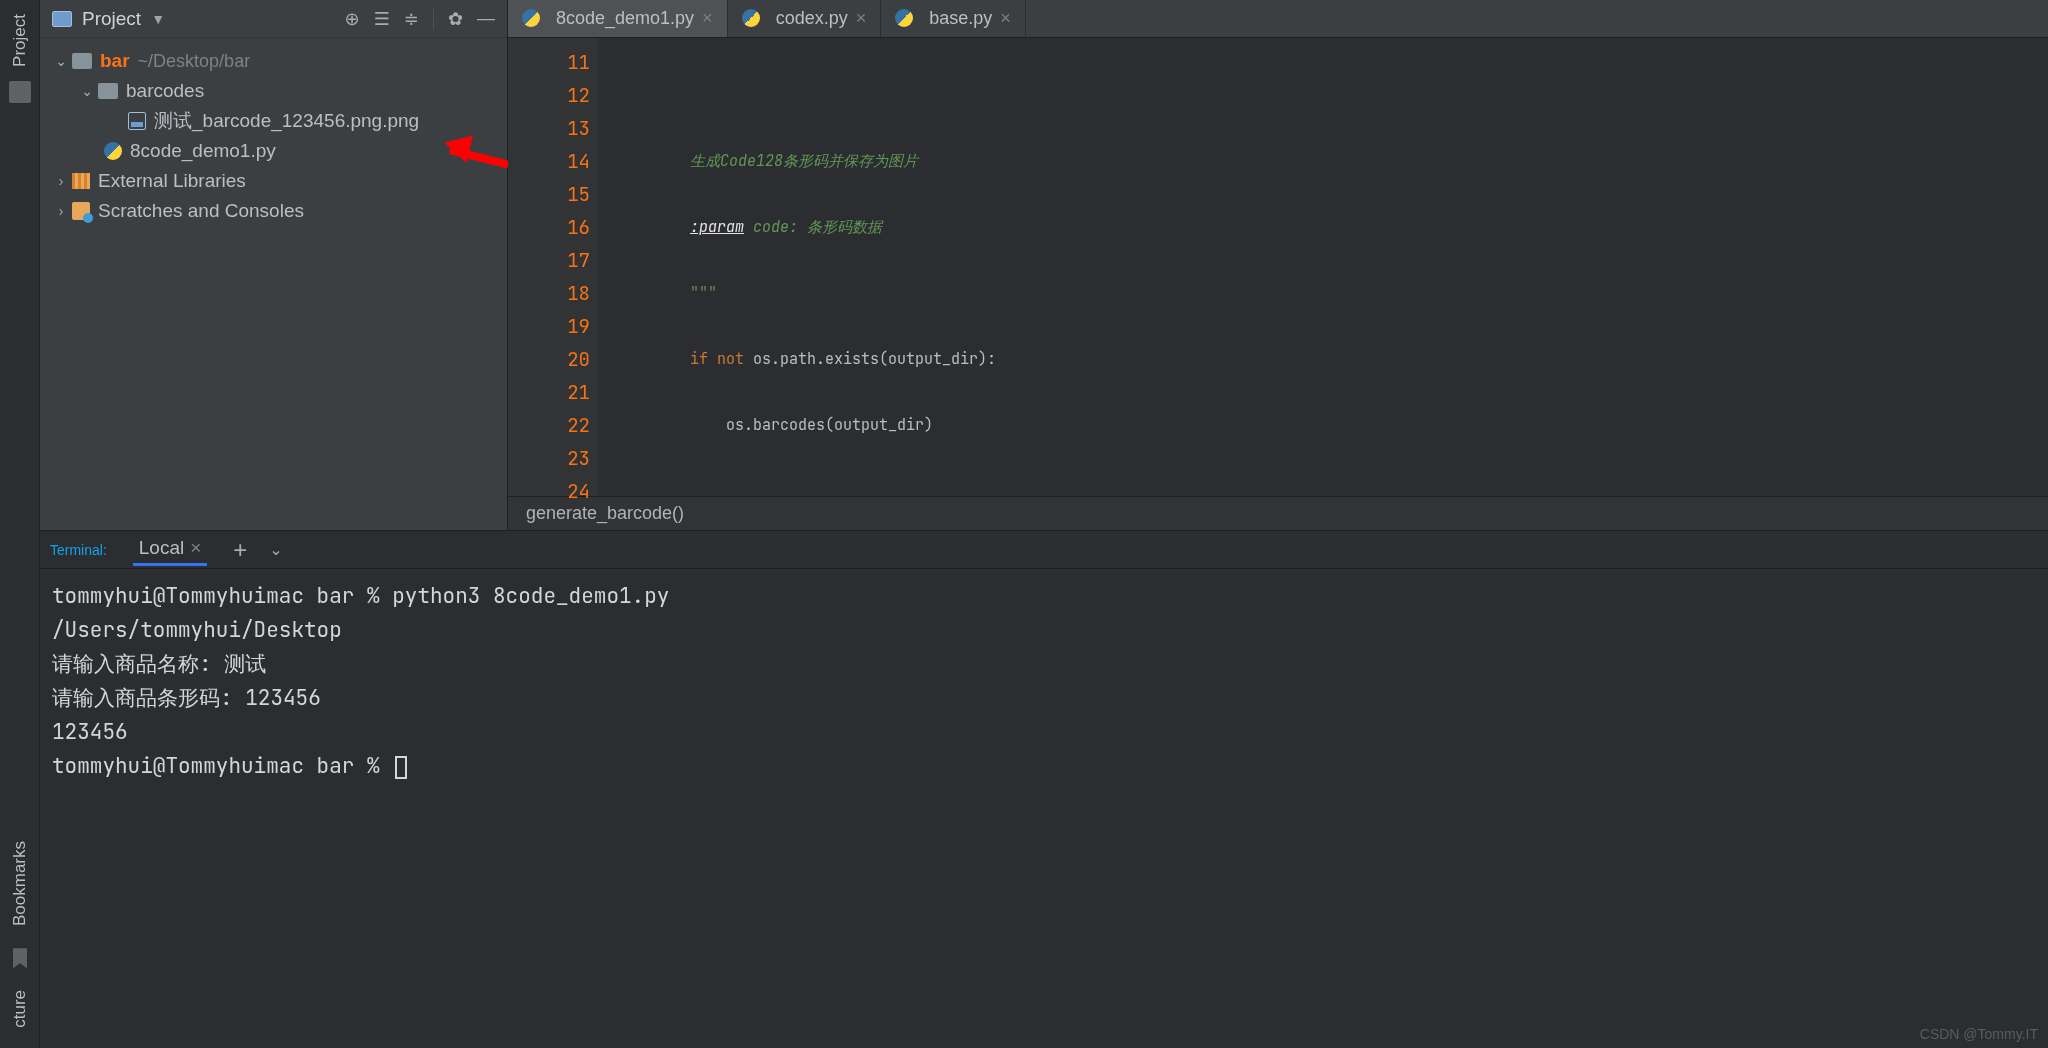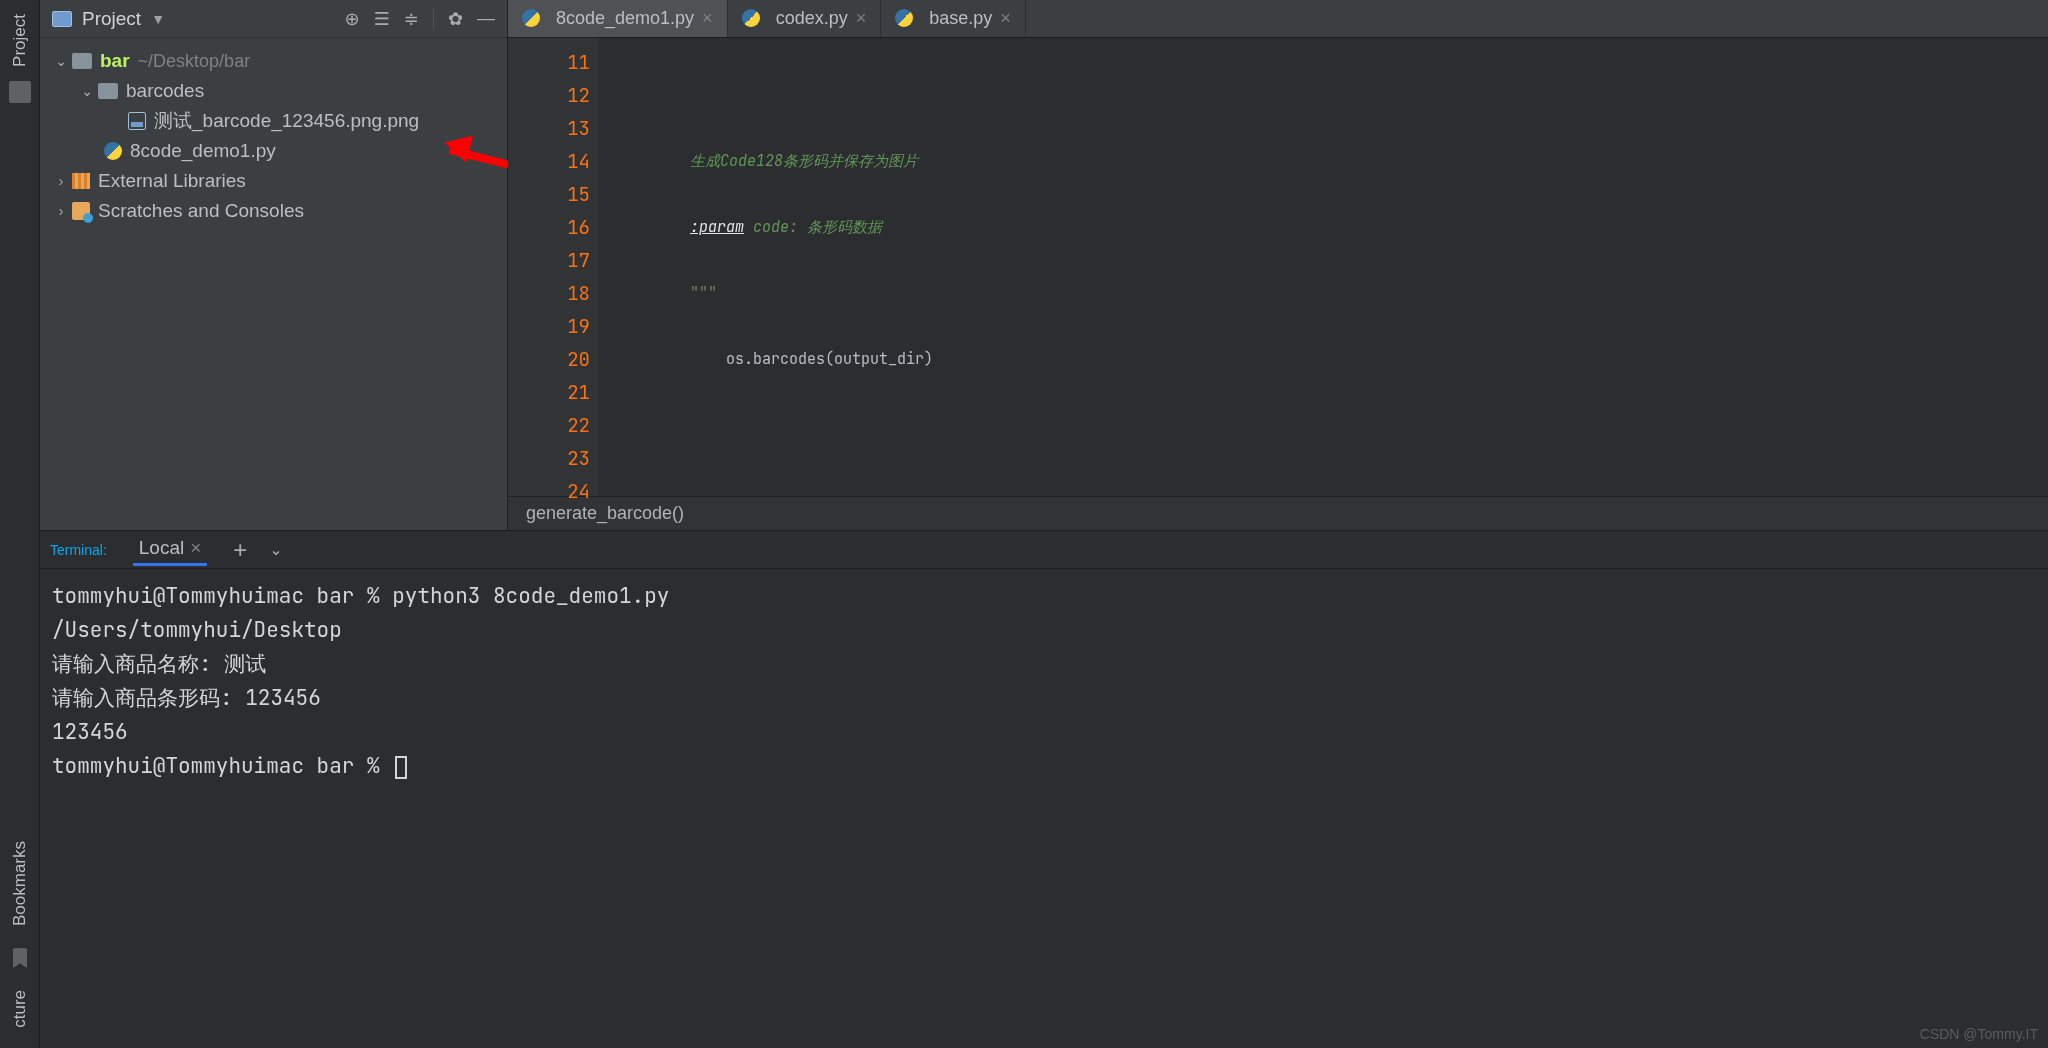--- a/index.html
+++ b/index.html
@@ -22,21 +22,21 @@
 .panel-header-right span { cursor: pointer; }
 .sep { width: 1px; height: 20px; background: #4f5155; }
 
 .tree { padding: 8px 8px; font-size: 19px; }
 .tree-row { display: flex; align-items: center; height: 30px; cursor: pointer; white-space: nowrap; }
 .chev { display: inline-block; width: 14px; text-align: center; color: #a9abaf; font-size: 14px; margin-right: 4px; }
 .folder { width: 20px; height: 16px; background: #87939A; border-radius: 2px; margin-right: 8px; display:inline-block; }
 .pyfile { width: 18px; height: 18px; border-radius: 50%; background: linear-gradient(135deg,#3572A5 50%,#FFD43B 50%); margin-right: 8px; display:inline-block; flex-shrink:0; }
 .imgfile { width: 18px; height: 18px; border: 1px solid #a0bfe0; border-radius: 2px; margin-right: 8px; display:inline-block; flex-shrink:0; position:relative; }
 .imgfile::after{content:"";position:absolute;bottom:2px;left:2px;right:2px;height:5px;background:#6f9bce;}
-.bold { font-weight: 600; color: #bef264; }
+.bold { font-weight: 600; color: #f97316; }
 .libicon { display:inline-block; width:18px; height:16px; margin-right:8px; background:repeating-linear-gradient(90deg,#d9822b 0,#d9822b 3px,#e8a85c 3px,#e8a85c 6px); }
 .scratchicon { display:inline-block; width:18px; height:18px; margin-right:8px; background:#e8a85c; border-radius:2px; position:relative; }
 .scratchicon::after{content:"";position:absolute;right:-3px;bottom:-3px;width:10px;height:10px;background:#3d9fd6;border-radius:50%;}
 .hint { color: #7f8185; font-size:18px; }
 
 .arrow { position: absolute; left: 450px; top: 130px; pointer-events: none; }
 .arrow-line { position:absolute; left:0; top:16px; width:60px; height:8px; background:#ff0000; transform-origin:left center; transform:rotate(14deg); }
 .arrow-head { position:absolute; left:-6px; top:2px; width:0; height:0; border-top:14px solid transparent; border-bottom:14px solid transparent; border-right:26px solid #ff0000; transform:rotate(14deg); }
 
 .editor-area { position: absolute; left: 508px; top: 0; right: 0; height: 530px; background: #2b2d30; }
@@ -170,20 +170,21 @@
       <div class="ln">21</div>
       <div class="ln">22</div>
       <div class="ln">23</div>
       <div class="ln">24</div>
     </div>
     <div class="code">
 <div class="row"></div>
 <div class="row">        <span class="c-doc">生成Code128条形码并保存为图片</span></div>
 <div class="row">        <span class="c-param">:param</span><span class="c-doc"> code:</span><span class="c-doc"> 条形码数据</span></div>
 <div class="row">        <span class="c-bstr">"""</span></div>
+<div class="row">        <span class="c-kw">if</span> <span class="c-kw">not</span><span> os.path.exists(output_dir):</span></div>
 <div class="row">            <span>os.barcodes(output_dir)</span></div>
 <div class="row"></div>
 
 
 
 
 
 
 
     </div>

